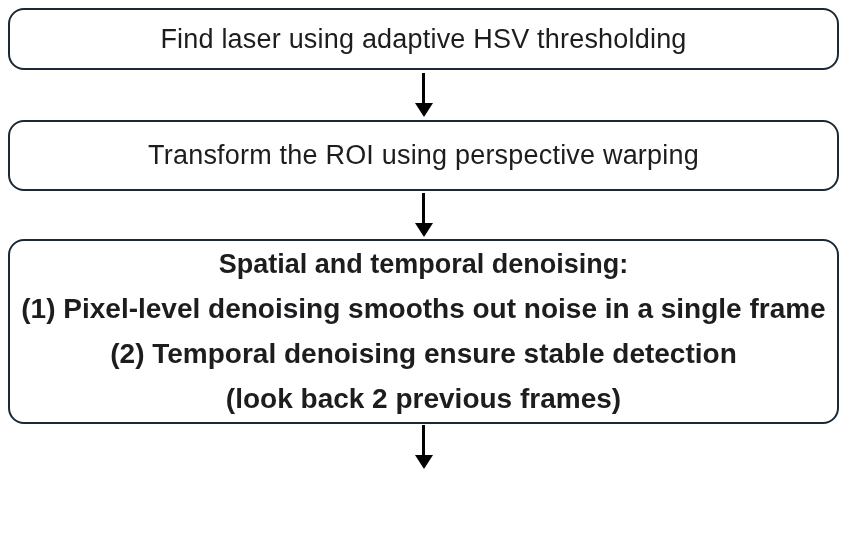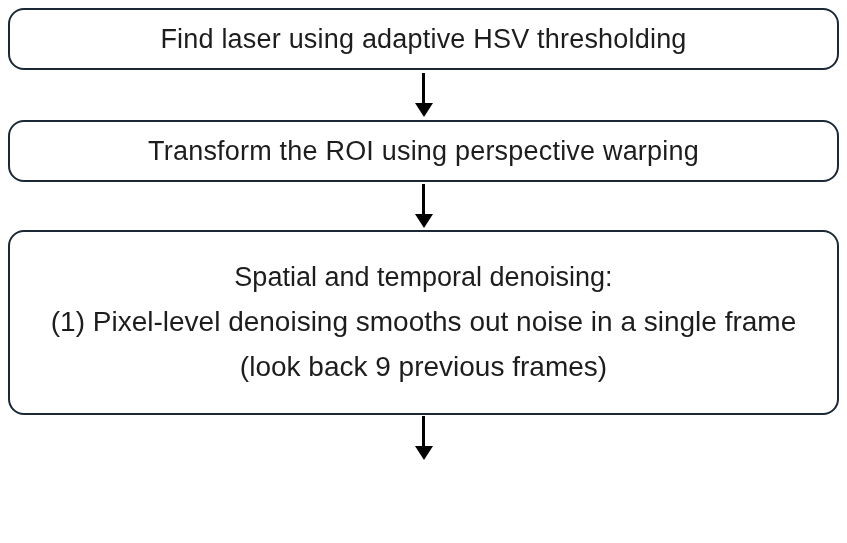--- a/index.html
+++ b/index.html
@@ -33,26 +33,27 @@
     align-items: center;
     justify-content: center;
     text-align: center;
     flex: none;
   }
   .box-simple {
     font-size: 27px;
     letter-spacing: 0.2px;
   }
   .box-1 { height: 62px; }
-  .box-2 { height: 62px; }
+  .box-2 { height: 71px; }
   .box-4 { height: 68px; }
   .box-3 {
     height: 185px;
     row-gap: 13px;
     padding: 6px 10px;
+    font-weight: bold;
   }
   .box-3 .box-title {
     font-size: 27px;
   }
   .box-3 .box-line {
     font-size: 28px;
   }
   .arrow {
     flex: none;
     display: flex;
@@ -95,21 +96,22 @@
   </div>
 
   <div class="arrow arrow-2">
     <div class="arrow-line"></div>
     <div class="arrow-head"></div>
   </div>
 
   <div class="box box-3">
     <div class="box-title">Spatial and temporal denoising:</div>
     <div class="box-line">(1) Pixel-level denoising smooths out noise in a single frame</div>
-    <div class="box-line">(look back 9 previous frames)</div>
+    <div class="box-line">(2) Temporal denoising ensure stable detection</div>
+    <div class="box-line">(look back 2 previous frames)</div>
   </div>
 
   <div class="arrow arrow-3">
     <div class="arrow-line"></div>
     <div class="arrow-head"></div>
   </div>
 
 
 </div>
 

